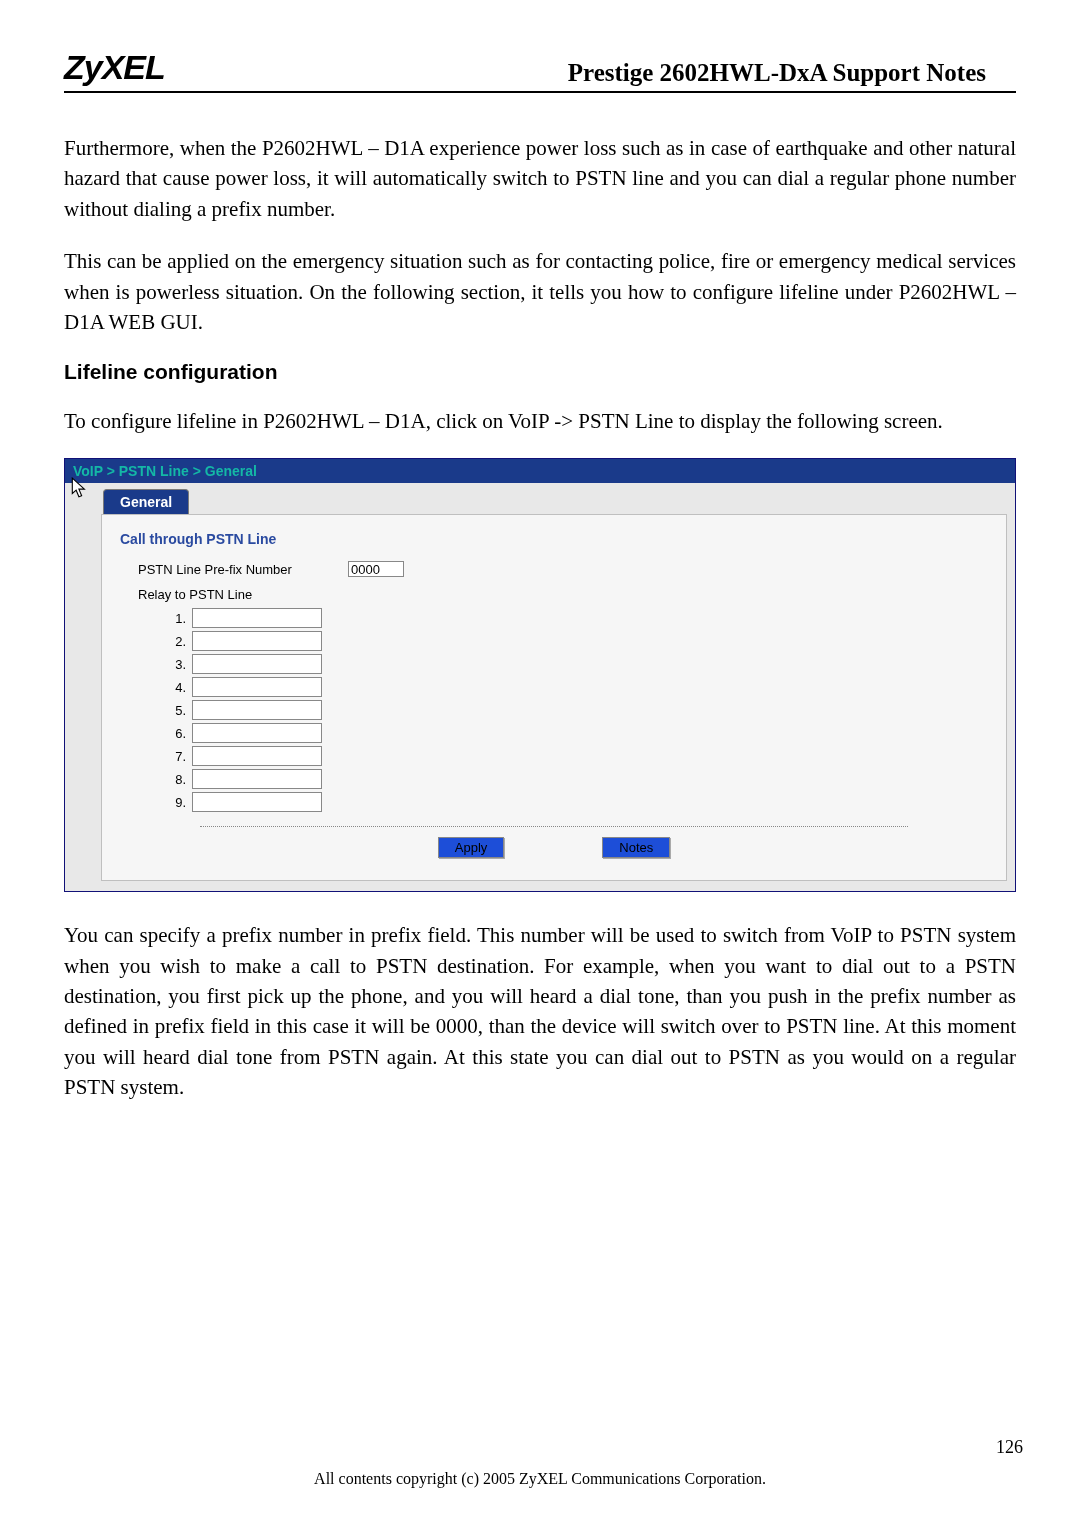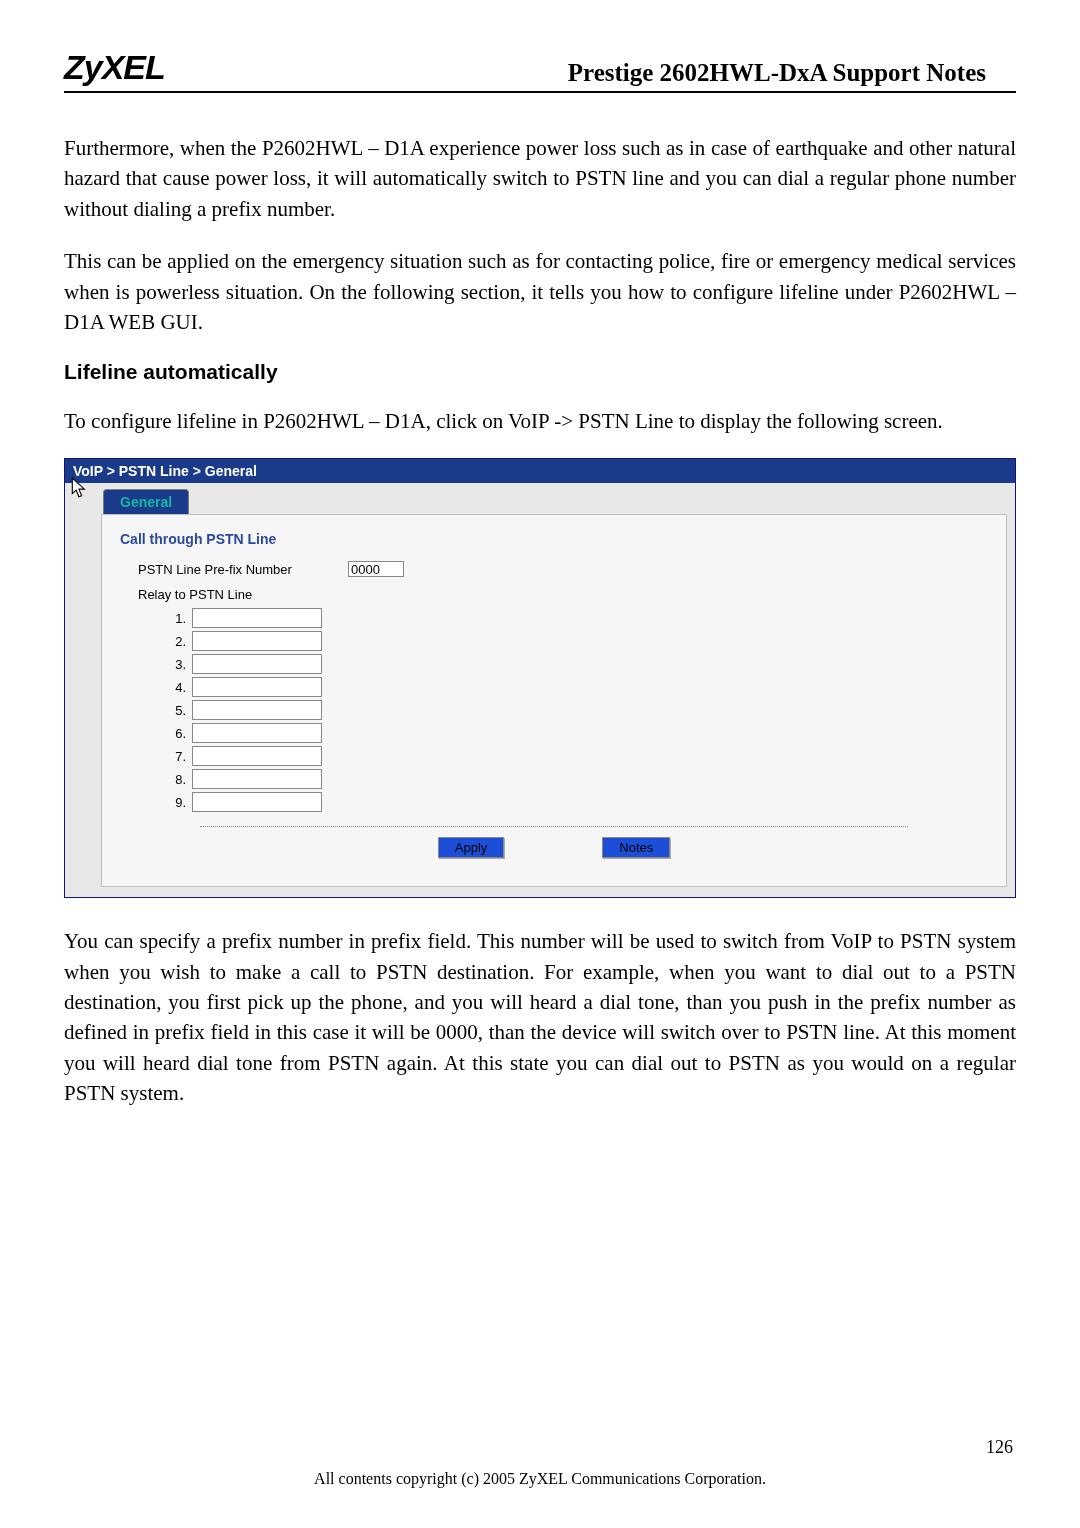--- a/index.html
+++ b/index.html
@@ -48,21 +48,21 @@
     margin-top: 8px;
     margin-bottom: 22px;
   }
   .screenshot-wrap {
     position: relative;
     margin: 8px 0 28px 0;
     border: 1px solid #117;
   }
   .crumb-bar {
     background: #1a3a8a;
-    color: #ffffff;
+    color: #14b8a6;
     font-family: Verdana, Arial, sans-serif;
     font-size: 14px;
     font-weight: bold;
     padding: 4px 8px;
     position: relative;
   }
   .cursor-icon {
     position: absolute;
     left: 6px;
     top: 18px;
@@ -70,34 +70,34 @@
     color: #000;
   }
   .cursor-svg { width: 18px; height: 22px; }
   .panel-outer {
     background: #e8e8e8;
     padding: 6px 8px 10px 36px;
   }
   .tab {
     display: inline-block;
     background: #1a3a8a;
-    color: #14b8a6;
+    color: #ffffff;
     font-family: Verdana, Arial, sans-serif;
     font-weight: bold;
     font-size: 14px;
     padding: 4px 16px;
     border-radius: 4px 4px 0 0;
     border: 1px solid #7a7a7a;
     border-bottom: none;
     margin-left: 2px;
   }
   .panel-inner {
     background: #f6f6f6;
     border: 1px solid #bfbfbf;
-    padding: 12px 18px 28px 18px;
+    padding: 12px 18px 22px 18px;
   }
   .panel-heading {
     color: #2a4aa0;
     font-family: Verdana, Arial, sans-serif;
     font-weight: bold;
     font-size: 14px;
     margin: 4px 0 14px 0;
   }
   .form-row {
     display: flex;
@@ -156,38 +156,38 @@
     position: absolute;
     bottom: 40px;
     left: 0;
     width: 100%;
     text-align: center;
     font-size: 16px;
   }
   .page-num {
     position: absolute;
     bottom: 70px;
-    right: 67px;
+    right: 57px;
     font-size: 18px;
   }
 </style>
 </head>
 <body>
 
 <div class="page">
   <div class="header-row">
     <div class="logo">ZyXEL</div>
     <div class="doc-title">Prestige 2602HWL-DxA Support Notes</div>
   </div>
 
   <p class="body-text">Furthermore, when the P2602HWL – D1A experience power loss such as in case of earthquake and other natural hazard that cause power loss, it will automatically switch to PSTN line and you can dial a regular phone number without dialing a prefix number.</p>
 
   <p class="body-text">This can be applied on the emergency situation such as for contacting police, fire or emergency medical services when is powerless situation. On the following section, it tells you how to configure lifeline under P2602HWL – D1A WEB GUI.</p>
 
-  <p class="section-heading">Lifeline automatically</p>
+  <p class="section-heading">Lifeline configuration</p>
 
   <p class="body-text">To configure lifeline in P2602HWL – D1A, click on VoIP -&gt; PSTN Line to display the following screen.</p>
 
   <div class="screenshot-wrap">
     <div class="crumb-bar">
       <span>VoIP &gt; PSTN Line &gt; General</span>
     </div>
     <span class="cursor-icon">
       <svg class="cursor-svg" viewBox="0 0 16 20">
         <path d="M1 1 L1 15 L4.5 12 L7 18 L9.5 17 L7 11 L12 11 Z" fill="#fff" stroke="#000" stroke-width="1"></path>

